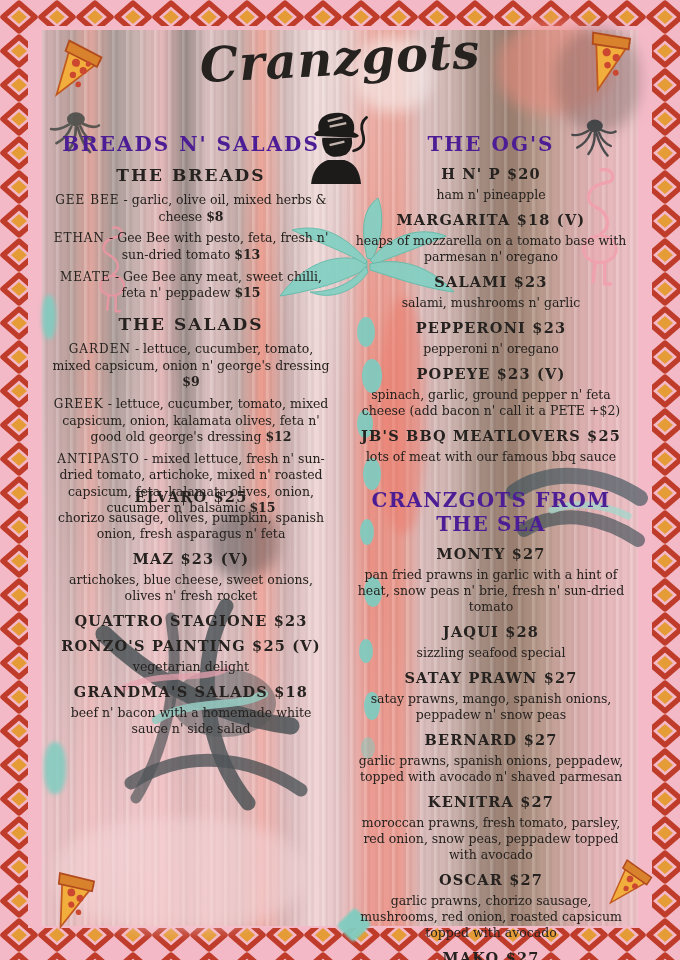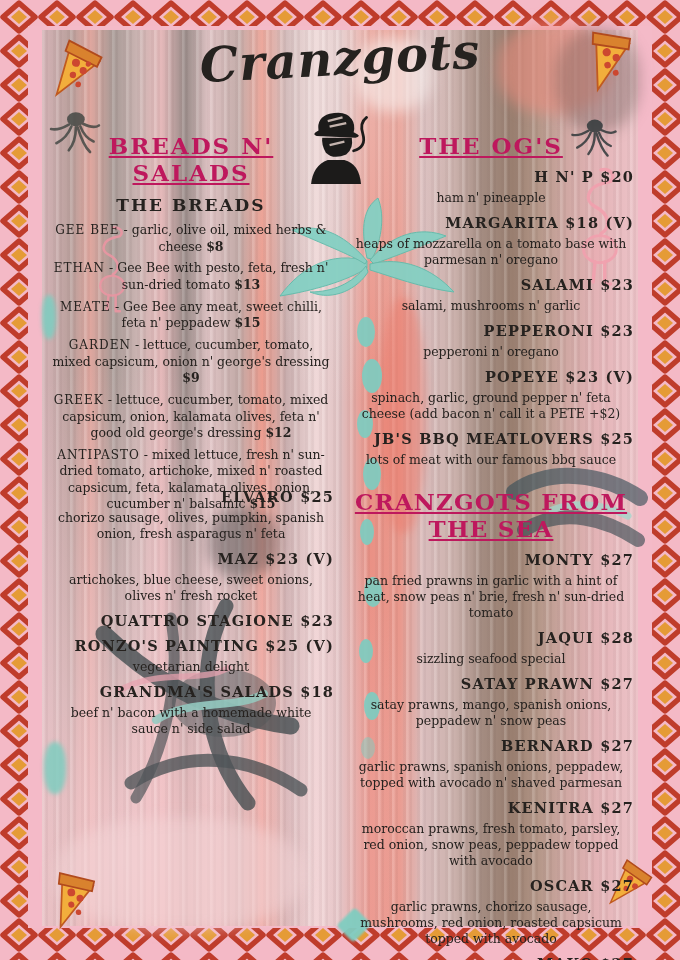--- a/index.html
+++ b/index.html
@@ -21,28 +21,28 @@
   .wash{position:absolute;z-index:2;border-radius:45%;filter:blur(7px);pointer-events:none;}
   .decor{position:absolute;z-index:2;pointer-events:none;}
 
   
   .content{position:absolute;left:48px;right:46px;top:132px;bottom:30px;z-index:5;
     display:grid;grid-template-columns:1fr 1fr;grid-template-rows:356px 1fr;column-gap:14px;
     color:#26221f;text-align:center;}
   .title{position:absolute;z-index:5;left:0;top:30px;width:680px;text-align:center;
     font-size:48px;font-style:italic;font-weight:700;color:#25221f;
     transform:rotate(-3deg);letter-spacing:1px;}
-  .section-heading{font-size:23px;font-weight:700;letter-spacing:2px;margin:0 0 9px 0;color:#be185d;text-decoration:underline;}
+  .section-heading{font-size:20px;font-weight:700;letter-spacing:2px;margin:0 0 9px 0;color:#4c1d95;}
   .sub-heading{font-size:17px;font-weight:700;letter-spacing:2px;margin:2px 0 7px 0;}
   .b-item{font-size:12.5px;line-height:1.32;margin:0 0 5px 0;}
   .iname{font-weight:400;font-size:12px;letter-spacing:1px;}
   .iprice{font-weight:700;}
   .itag{font-weight:700;}
   .h-item{margin:0 0 8px 0;}
-  .h-title{font-size:14.5px;font-weight:700;letter-spacing:1.2px;margin:0 0 2px 0;text-align:right;}
+  .h-title{font-size:14.5px;font-weight:700;letter-spacing:1.2px;margin:0 0 2px 0;}
   .h-desc{font-size:12.5px;line-height:1.28;margin:5px;}
   section{min-width:0;}
 </style>
 </head>
 <body>
 
 <div class="page">
 
   <svg class="frame-svg" width="680" height="960">
     <defs>
@@ -197,20 +197,21 @@
   <div class="content">
 
     <section>
       <h2 class="section-heading">BREADS N' SALADS</h2>
 
       <h3 class="sub-heading">THE BREADS</h3>
       <p class="b-item"><span class="iname">GEE BEE</span> <span>- garlic, olive oil, mixed herbs &amp; cheese</span> <span class="iprice">$8</span></p>
       <p class="b-item"><span class="iname">ETHAN</span> <span>- Gee Bee with pesto, feta, fresh n' sun-dried tomato</span> <span class="iprice">$13</span></p>
       <p class="b-item"><span class="iname">MEATE</span> <span>- Gee Bee any meat, sweet chilli, feta n' peppadew</span> <span class="iprice">$15</span></p>
 
+      <h3 class="sub-heading" style="margin-top:12px;">THE SALADS</h3>
       <p class="b-item"><span class="iname">GARDEN</span> <span>- lettuce, cucumber, tomato, mixed capsicum, onion n' george's dressing</span> <span class="iprice">$9</span></p>
       <p class="b-item"><span class="iname">GREEK</span> <span>- lettuce, cucumber, tomato, mixed capsicum, onion, kalamata olives, feta n' good old george's dressing</span> <span class="iprice">$12</span></p>
       <p class="b-item"><span class="iname">ANTIPASTO</span> <span>- mixed lettuce, fresh n' sun-dried tomato, artichoke, mixed n' roasted capsicum, feta, kalamata olives, onion, cucumber n' balsamic</span> <span class="iprice">$15</span></p>
     </section>
 
     <section>
       <h2 class="section-heading">THE OG'S</h2>
 
       <div class="h-item">
         <p class="h-title"><span>H N' P</span> <span class="iprice">$20</span></p>

